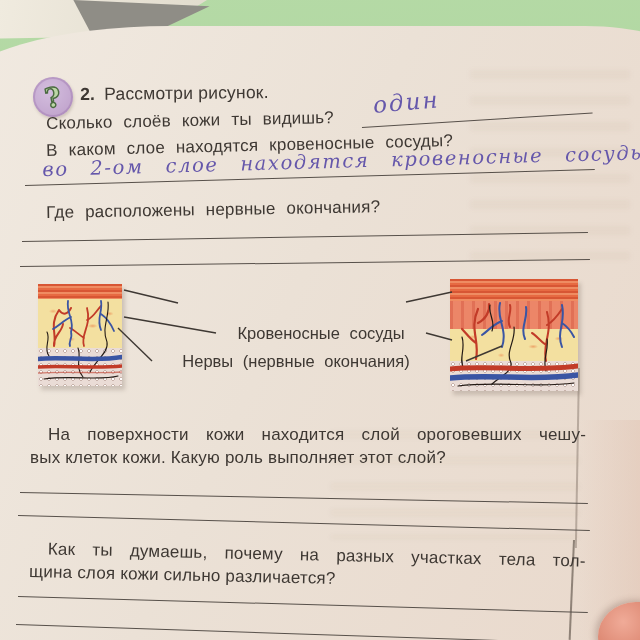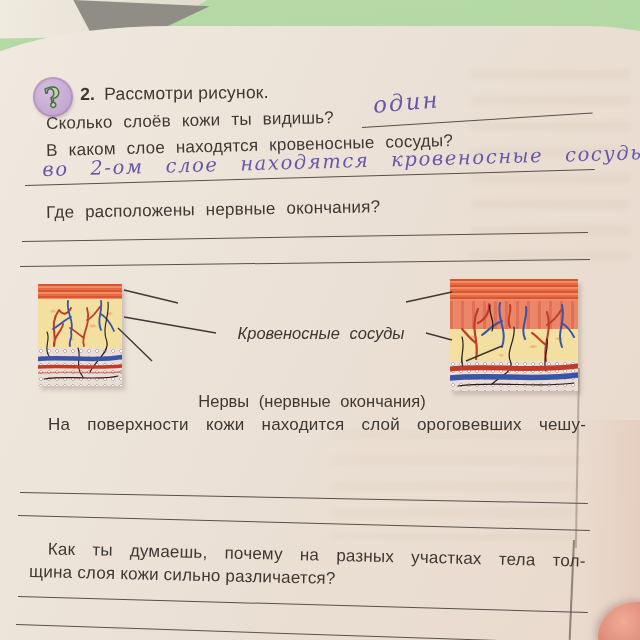--- a/index.html
+++ b/index.html
@@ -79,25 +79,25 @@
       radial-gradient(6px 3px at 18% 25%,#f0ae72,transparent 70%),
       radial-gradient(7px 3px at 65% 55%,#eca468,transparent 70%),
       radial-gradient(5px 3px at 40% 82%,#f0ae72,transparent 70%),
       radial-gradient(6px 3px at 85% 30%,#eda56a,transparent 70%);}
   .lay-fat{background-color:#eadcd6;
     background-image:radial-gradient(circle 2.2px at 3px 3px,rgba(255,255,255,.95) 52%,rgba(176,150,140,.6) 72%,transparent 76%);
     background-size:8px 7px;}
   .skin svg{position:absolute;inset:0;width:100%;height:100%;}
   .fig-labels{font-size:16.5px;word-spacing:5px;text-align:center;white-space:nowrap;}
   .lbl1{left:178px;top:294px;width:230px;}
-  .lbl2{left:212px;top:324px;width:218px;font-style:italic;}
-  .lbl3{left:152px;top:352px;width:320px;margin-top:40px;}
+  .lbl2{left:212px;top:324px;width:218px;}
+  .lbl3{left:136px;top:352px;width:320px;}
   .leaders{position:absolute;left:0;top:270px;width:640px;height:140px;z-index:4;}
   
-  .para{left:30px;top:414px;width:556px;font-size:17px;line-height:22.5px;letter-spacing:.2px;}
+  .para{left:30px;top:424px;width:556px;font-size:17px;line-height:22.5px;letter-spacing:.2px;}
   .para .p-line{text-align:justify;text-align-last:justify;}
   .para .p-line.last{text-align-last:auto;}
   .para .indent{text-indent:18px;}
   .para2{top:538px;transform:rotate(1.3deg);}
 </style>
 </head>
 <body>
 
 <div class="book-corner">
   <div class="bc-light"></div>
@@ -177,20 +177,21 @@
       <line x1="118" y1="58" x2="152" y2="91"></line>
       <line x1="466" y1="91" x2="502" y2="76"></line>
     </g>
   </svg>
 
   <div class="abs fig-labels lbl2">Кровеносные сосуды</div>
   <div class="abs fig-labels lbl3">Нервы (нервные окончания)</div>
 
   <div class="abs para para1">
     <div class="p-line indent">На поверхности кожи находится слой ороговевших чешу-</div>
+    <div class="p-line last">вых клеток кожи. Какую роль выполняет этот слой?</div>
   </div>
   <div class="rule r3"></div>
   <div class="rule r4"></div>
 
   <div class="abs para para2">
     <div class="p-line indent">Как ты думаешь, почему на разных участках тела тол-</div>
     <div class="p-line last">щина слоя кожи сильно различается?</div>
   </div>
   <div class="rule r5"></div>
   <div class="rule r6"></div>

